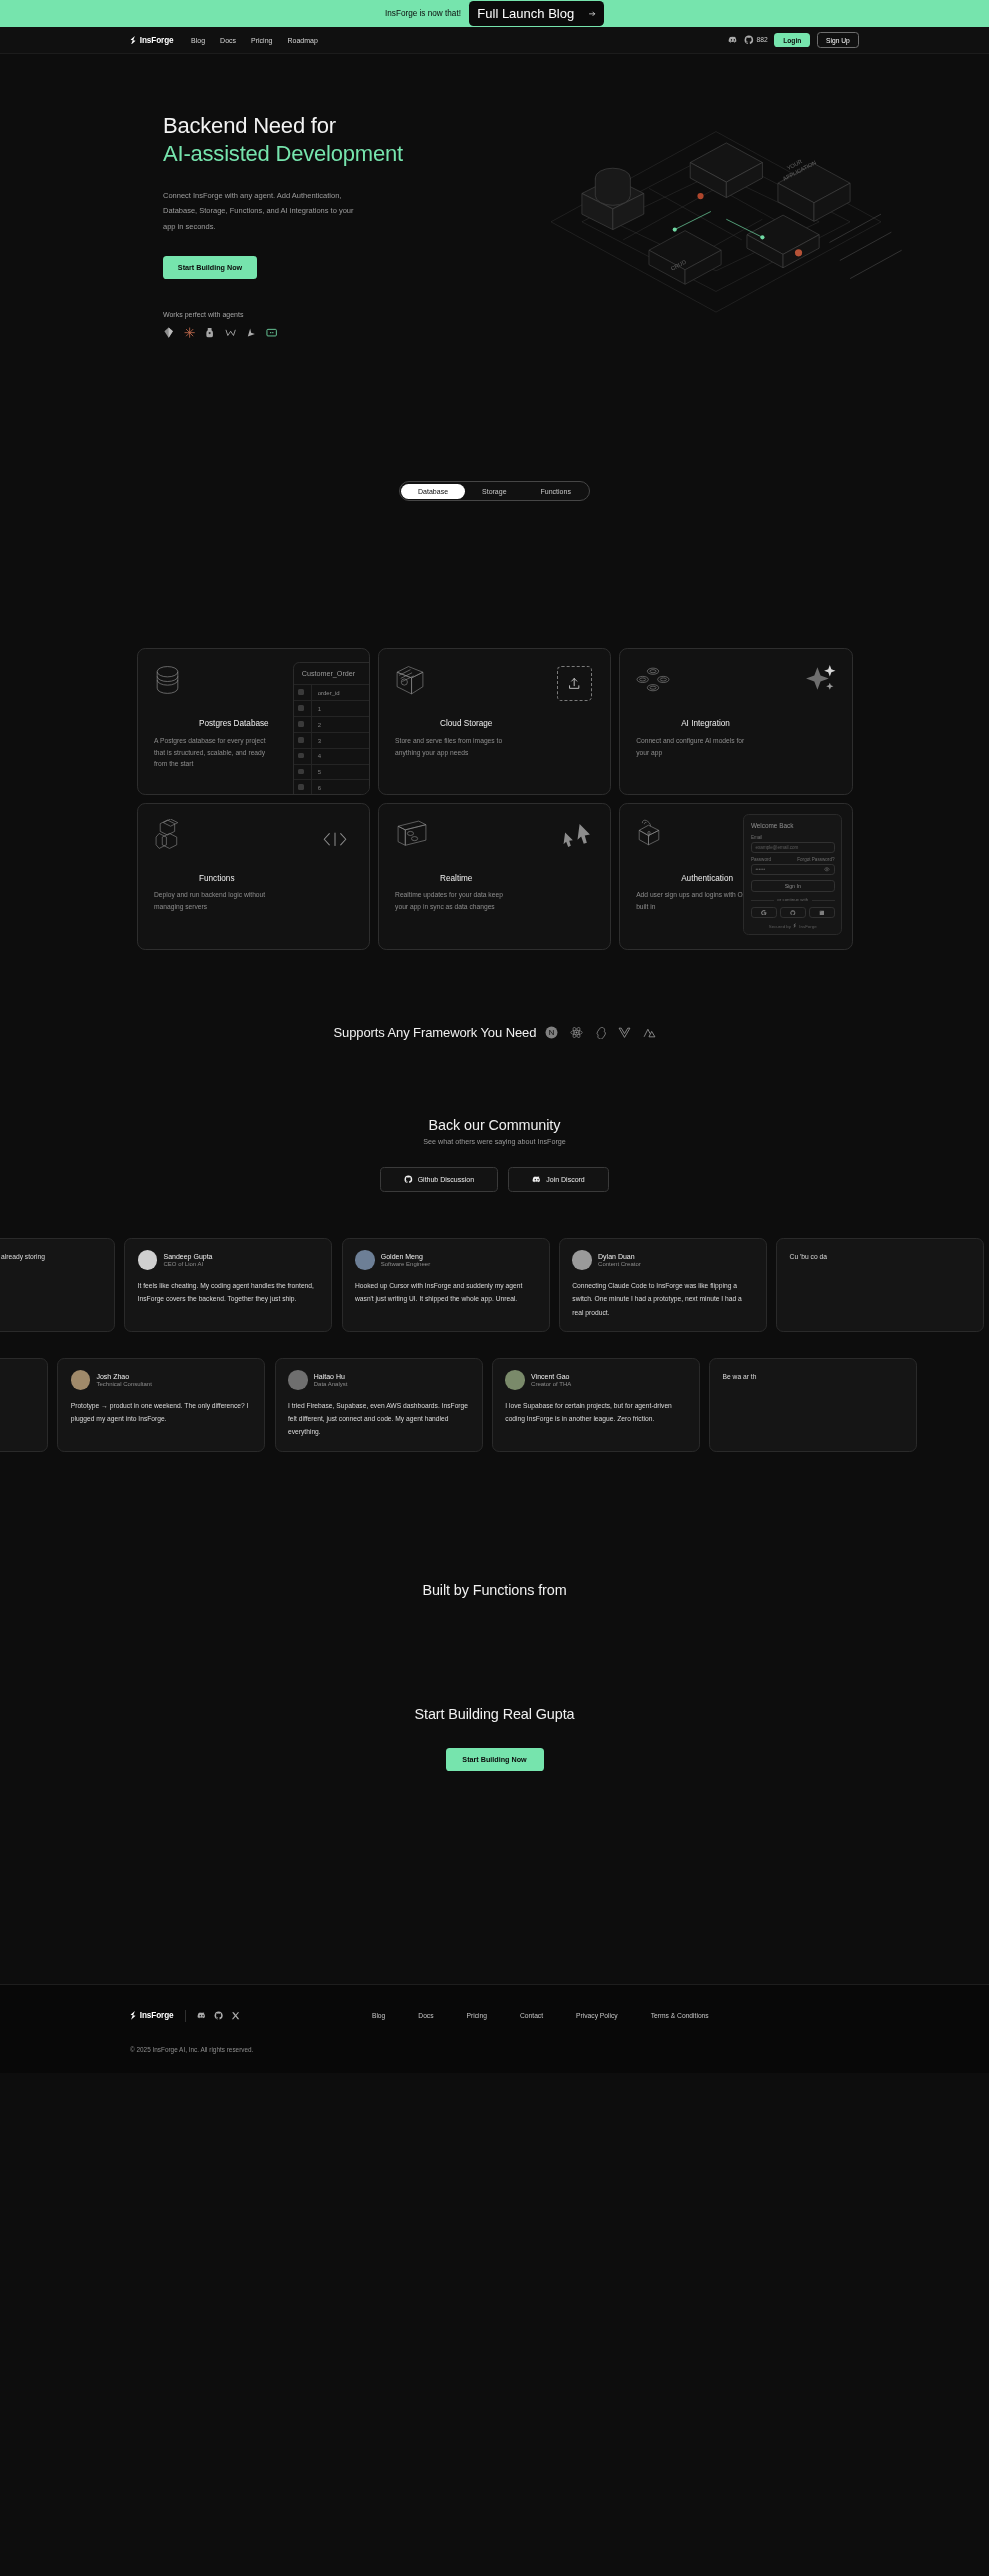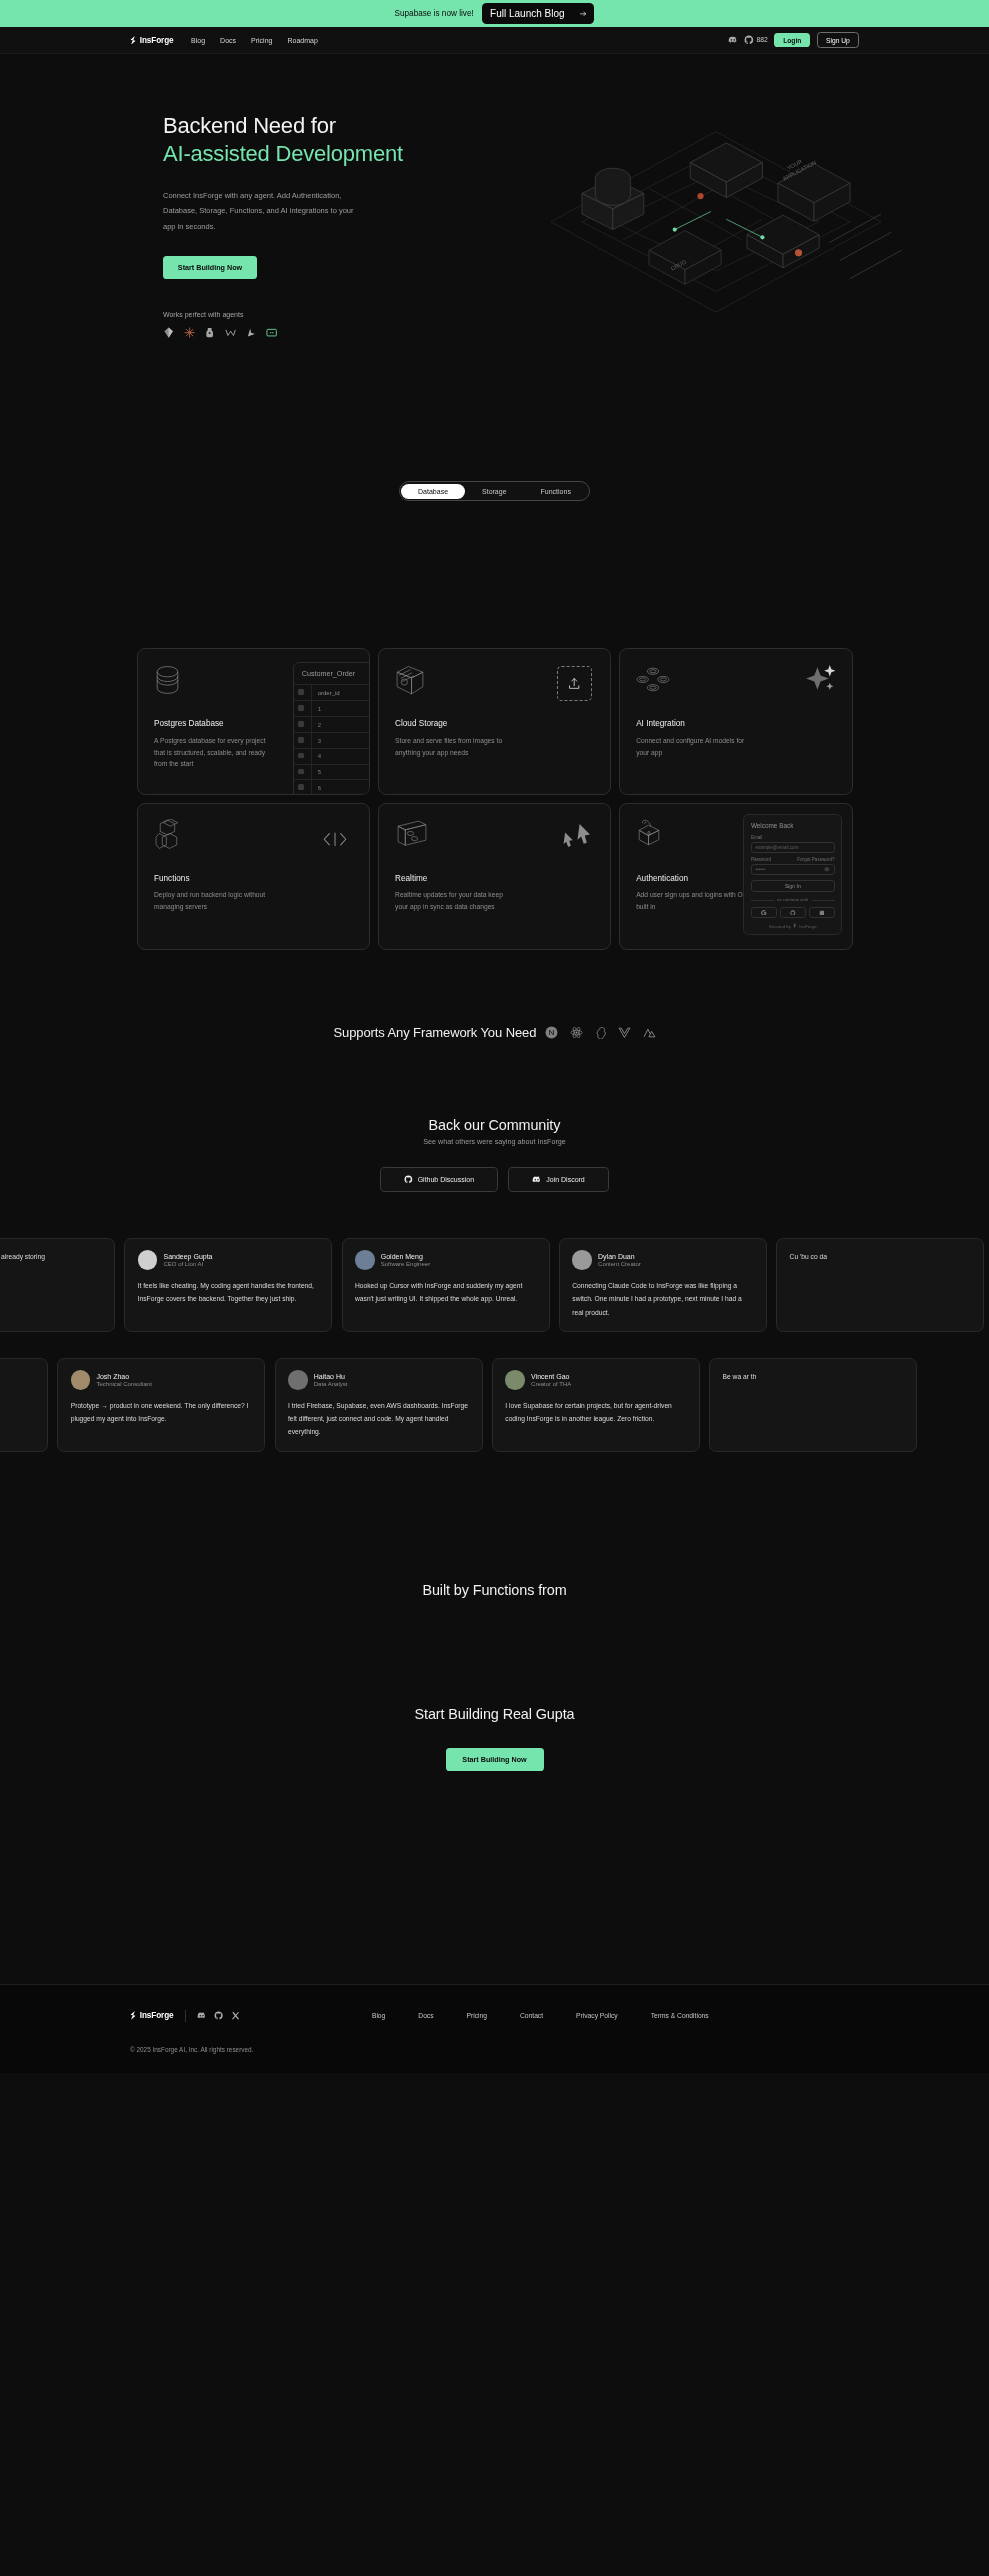--- a/index.html
+++ b/index.html
@@ -10,21 +10,21 @@
     color:#e8e8e8; overflow-x:hidden;
   }
   .page { width:989px; position:relative; background:#0d0d0d; }
 
   
   .announce {
     height:27px; background:#76e4ad; display:flex; align-items:center;
     justify-content:center; gap:8.2px; color:#0b0b0b;
   }
   .announce-btn {
-    background:#0b0b0b; color:#fff; font-size:10px; font-weight:500;
+    background:#0b0b0b; color:#fff; font-size:13px; font-weight:500;
     padding:4.6px 8.2px; border-radius:4.6px; display:flex; align-items:center; gap:15px;
     border:none; cursor:pointer;
   }
 
   
   .nav {
     height:27px; background:#101010; display:flex; align-items:center;
     padding:0 130px; border-bottom:0.5px solid #1c1c1c;
   }
   .brand { display:flex; align-items:center; gap:2.6px; margin-right:17.5px; }
@@ -85,21 +85,21 @@
   }
   .feat-grid {
     margin:32px auto 0; width:716px; display:grid; gap:7.2px;
     grid-template-columns:1fr 1fr 1fr;
     grid-template-rows:147px 147px;
   }
   .card {
     border:0.5px solid #2e2e2e; border-radius:8.2px; background:#121212;
     position:relative; overflow:hidden; padding:15.5px 16.5px;
   }
-  .card h3 { font-size:8.2px; font-weight:500; color:#f0f0f0; margin-bottom:6.7px; }
+  .card h3 { font-size:8.2px; font-weight:500; color:#f0f0f0; margin-bottom:6.7px;margin-left:45px; }
   .card p { font-size:6.7px; line-height:1.72; color:#8d8d8d; max-width:121px; }
   .card-ico { height:37px; margin-bottom:17.5px; }
   .card-ico svg { display:block; }
 
   .c-db { grid-column:1/2; grid-row:1/2; }
   .c-storage { grid-column:2/3; grid-row:1/2; }
   .c-ai { grid-column:3/4; grid-row:1/2; }
   .c-fn { grid-column:1/2; grid-row:2/3; }
   .c-rt { grid-column:2/3; grid-row:2/3; }
   .c-auth { grid-column:3/4; grid-row:2/3; }
@@ -217,21 +217,21 @@
   .foot-links { margin-left:132px; display:flex; gap:33px; }
   .foot-link { font-size:6.7px; color:#c6c6c6; text-decoration:none; cursor:pointer; white-space:nowrap; }
   .foot-copy { margin-top:24px; font-size:6.4px; color:#8e8e8e; }
 </style>
 </head>
 <body>
 
 <div class="page">
 
   <div class="announce">
-    <span>Supabase is now live!</span>
+    <span>InsForge is now that!</span>
     <button class="announce-btn">
       <span>Full Launch Blog</span>
       <svg width="6.7" height="5.7" viewBox="0 0 13 11">
         <path d="M1 5.5h10M7.5 2l3.5 3.5L7.5 9" stroke="#fff" stroke-width="1.3" fill="none" stroke-linecap="round" stroke-linejoin="round"></path>
       </svg>
     </button>
   </div>
 
   <div class="nav">
     <div class="brand">

